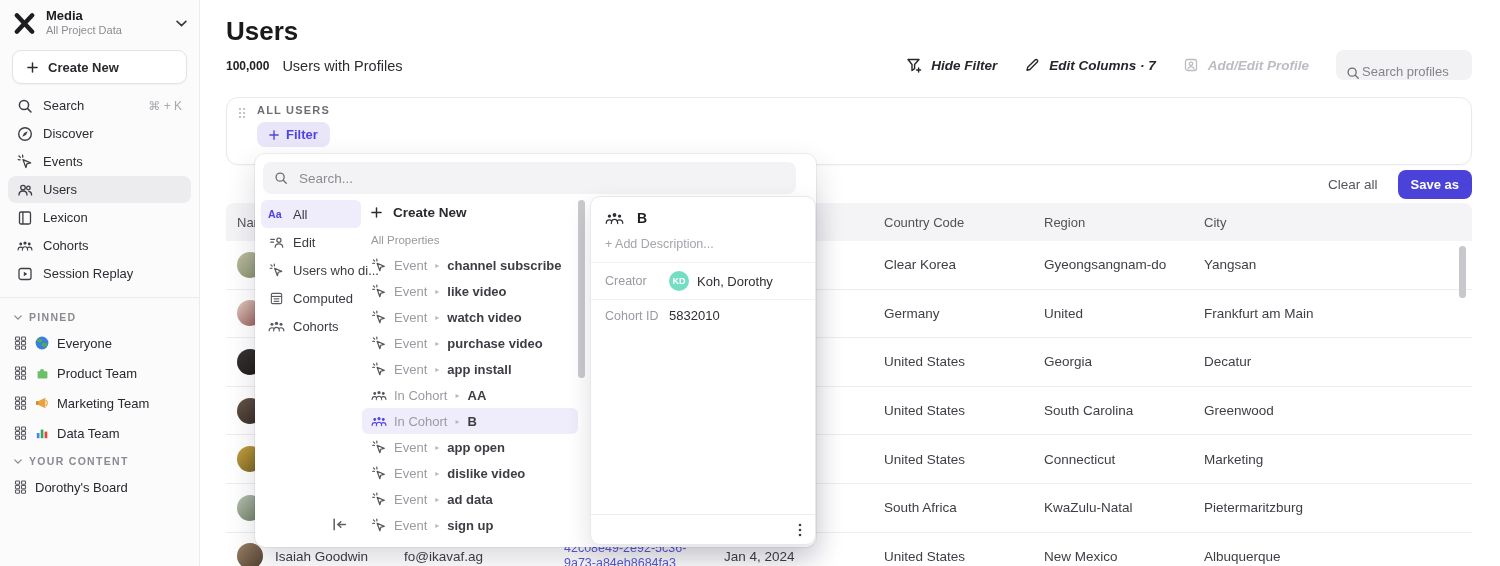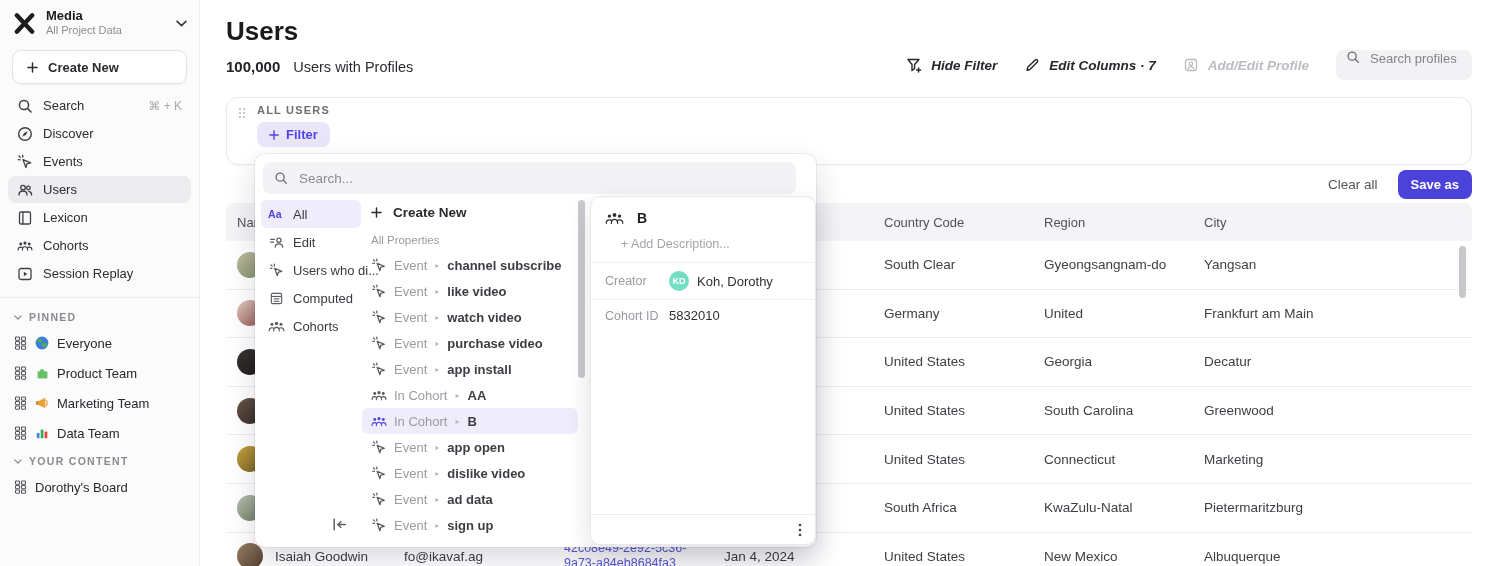--- a/index.html
+++ b/index.html
@@ -33,29 +33,29 @@
                 font-size:10.5px;font-weight:700;letter-spacing:1.3px;color:#8a8a90;}
   .section-head .ic{width:8px;height:5px;color:#8a8a90;}
   .pin-item{height:30px;padding:0 14px;display:flex;align-items:center;gap:8px;
             font-size:13px;color:#28282e;}
   .pin-item .tile{width:13px;height:14px;color:#57575e;}
   .pin-item .emo{width:14px;height:14px;}
 
   
   .page-title{position:absolute;left:226px;top:16px;font-size:26px;font-weight:700;color:#1a1a1d;}
   .stats-row{position:absolute;left:226px;top:58px;display:flex;align-items:center;gap:13px;}
-  .stat-count{font-size:15px;font-weight:700;color:#222227;}
+  .stat-count{font-size:12px;font-weight:700;color:#222227;}
   .stat-label{font-size:14.5px;color:#2b2b31;}
   .toolbar{position:absolute;top:50px;right:28px;display:flex;align-items:center;gap:27px;}
   .tool-btn{display:flex;align-items:center;gap:9px;font-size:13.5px;font-weight:700;color:#26262c;font-style:italic;}
   .tool-btn .ic{width:16px;height:16px;color:#26262c;}
   .tool-btn.disabled{color:#bcbcc3;}
   .tool-btn.disabled .ic{color:#bcbcc3;}
   .search-box{width:136px;height:30px;background:#f2f2f4;border-radius:8px;display:flex;
-              align-items:flex-start;gap:8px;padding:0 10px;}
+              align-items:flex-end;padding:0 10px;}
   .search-box .ic{width:14px;height:14px;color:#6c6c73;}
   .search-box input{border:0;background:transparent;outline:none;width:100%;font-size:13px;
                     font-family:"Liberation Sans",sans-serif;color:#33333a;}
   .search-box input::placeholder{color:#84848c;}
 
   
   .filter-card{position:absolute;left:226px;top:97px;width:1246px;height:68px;background:#fff;
                border:1px solid #e9e9ed;border-radius:12px;box-shadow:0 1px 2px rgba(0,0,0,.03);}
   .drag{position:absolute;left:11px;top:9px;width:8px;height:12px;color:#b4b4ba;}
   .group-label{position:absolute;left:30px;top:6px;font-size:11px;font-weight:700;
@@ -113,21 +113,21 @@
   .dd-scroll{position:absolute;left:323px;top:46px;width:7px;height:178px;background:#c9c9ce;border-radius:4px;}
   .dd-collapse{position:absolute;left:76px;top:363px;width:17px;height:15px;color:#5c5c63;}
 
   
   .cohort-popup{position:absolute;left:590px;top:196px;width:226px;height:349px;background:#fff;
                 border:1px solid #e8e8ec;border-radius:10px;z-index:6;
                 box-shadow:0 10px 26px rgba(25,25,55,.13);}
   .cp-head{display:flex;align-items:center;gap:13px;padding:13px 14px 7px 14px;}
   .cp-head .ic{width:19px;height:15px;color:#2e2e34;}
   .cp-title{font-size:14px;font-weight:700;color:#1d1d22;}
-  .cp-desc{padding:4px 14px 11px 30px;font-size:12.5px;color:#a4a4ab;border-bottom:1px solid #f1f1f4;}
+  .cp-desc{padding:4px 14px 11px 14px;font-size:12.5px;color:#a4a4ab;border-bottom:1px solid #f1f1f4;}
   .cp-row{display:flex;align-items:center;padding:8px 14px;}
   .cp-row + .cp-row{border-top:1px solid #f2f2f5;}
   .cp-label{width:64px;font-size:12.5px;color:#999aa1;flex:none;}
   .cp-avatar{width:20px;height:20px;border-radius:50%;background:#74dec2;color:#fff;font-size:9px;
              font-weight:700;display:flex;align-items:center;justify-content:center;flex:none;}
   .cp-name{font-size:13px;color:#2e2e34;margin-left:8px;}
   .cp-value{font-size:13px;color:#2e2e34;}
   .cp-footer{position:absolute;left:0;right:0;bottom:0;height:30px;border-top:1px solid #ededf0;
              display:flex;align-items:center;justify-content:flex-end;padding:0 13px;}
   .cp-more{width:4px;height:14px;color:#3f3f46;}
@@ -468,21 +468,21 @@
     <div>
 
         <div class="trow">
           <div class="name-cell">
             <span class="avatar" style="background: linear-gradient(135deg, rgb(194, 191, 163), rgb(125, 138, 102));"></span>
             <span class="nm-txt"></span>
           </div>
           <div class="td"></div>
           <div class="td id-td"></div>
           <div class="td"></div>
-          <div class="td">South Clear</div>
+          <div class="td">Clear Korea</div>
           <div class="td">Gyeongsangnam-do</div>
           <div class="td">Yangsan</div>
         </div>
 
         <div class="trow">
           <div class="name-cell">
             <span class="avatar" style="background: linear-gradient(135deg, rgb(227, 207, 196), rgb(143, 79, 74));"></span>
             <span class="nm-txt"></span>
           </div>
           <div class="td"></div>

